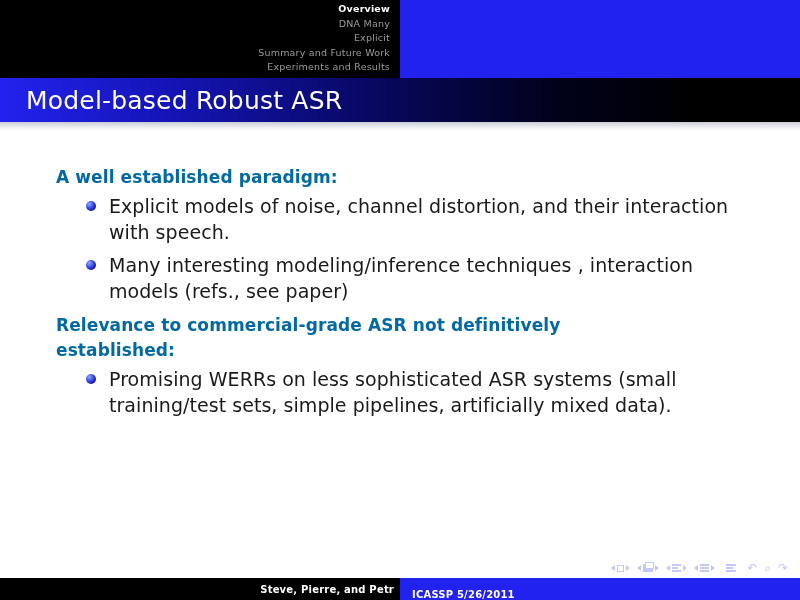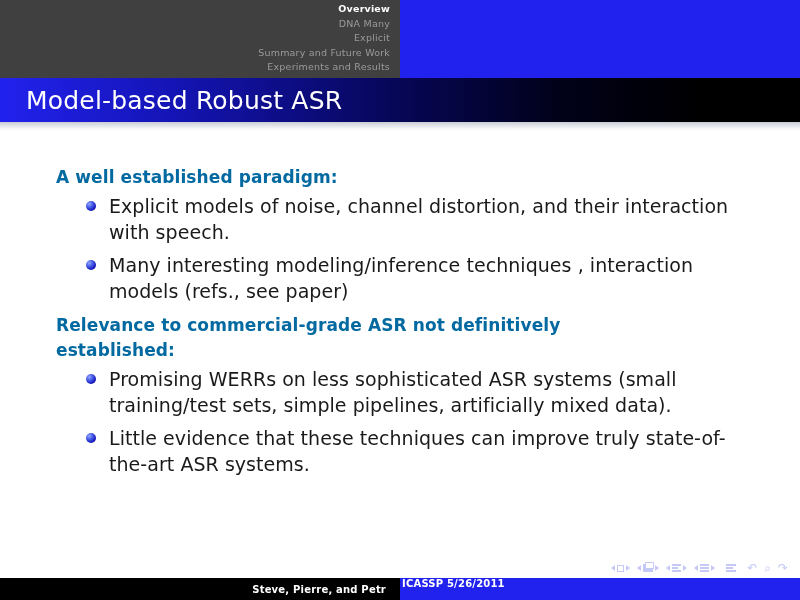--- a/index.html
+++ b/index.html
@@ -22,21 +22,21 @@
     top: 0; left: 0;
     width: 800px;
     height: 78px;
     background: #2222ee;
   }
   .nav-block {
     position: absolute;
     top: 0; left: 0;
     width: 400px;
     height: 78px;
-    background: #404040;
+    background: #000000;
     box-sizing: border-box;
     padding: 2px 10px 0 12px;
     text-align: right;
   }
   .nav-item {
     display: block;
     font-size: 9.5px;
     line-height: 14.6px;
     letter-spacing: 0.2px;
     color: #9a9a9a;
@@ -194,33 +194,33 @@
     bottom: 0; left: 0;
     width: 800px;
     height: 22px;
     display: flex;
   }
   .footer-left {
     width: 400px;
     height: 22px;
     background: #000000;
     box-sizing: border-box;
-    padding-right: 14px;
+    padding-right: 6px;
     display: flex;
     align-items: center;
     justify-content: flex-end;
   }
   .footer-right {
     width: 400px;
     height: 22px;
     background: #2222ee;
     box-sizing: border-box;
-    padding-left: 2px;
-    display: flex;
-    align-items: flex-start;
+    padding-left: 12px;
+    display: flex;
+    align-items: flex-end;
   }
   .footer-text {
     color: #ffffff;
     font-size: 10px;
     font-weight: bold;
     letter-spacing: 0.2px;
     white-space: nowrap;
   }
 </style>
 </head>
@@ -254,24 +254,20 @@
       <span>Many interesting modeling/inference techniques , interaction models (refs., see paper)</span>
     </li>
   </ul>
 
   <p class="block-head second">Relevance to commercial-grade ASR not definitively established:</p>
   <ul class="bullets">
     <li>
       <span class="bullet-dot"></span>
       <span>Promising WERRs on less sophisticated ASR systems (small training/test sets, simple pipelines, artificially mixed data).</span>
     </li>
-    <li>
-      <span class="bullet-dot"></span>
-      <span>Little evidence that these techniques can improve truly state-of-the-art ASR systems.</span>
-    </li>
   </ul>
 
 </div>
 
 <div class="navsymbols">
 
   <div class="nav-group">
     <span class="nav-arrow-l"></span>
     <span class="sym-slide"></span>
     <span class="nav-arrow-r"></span>

